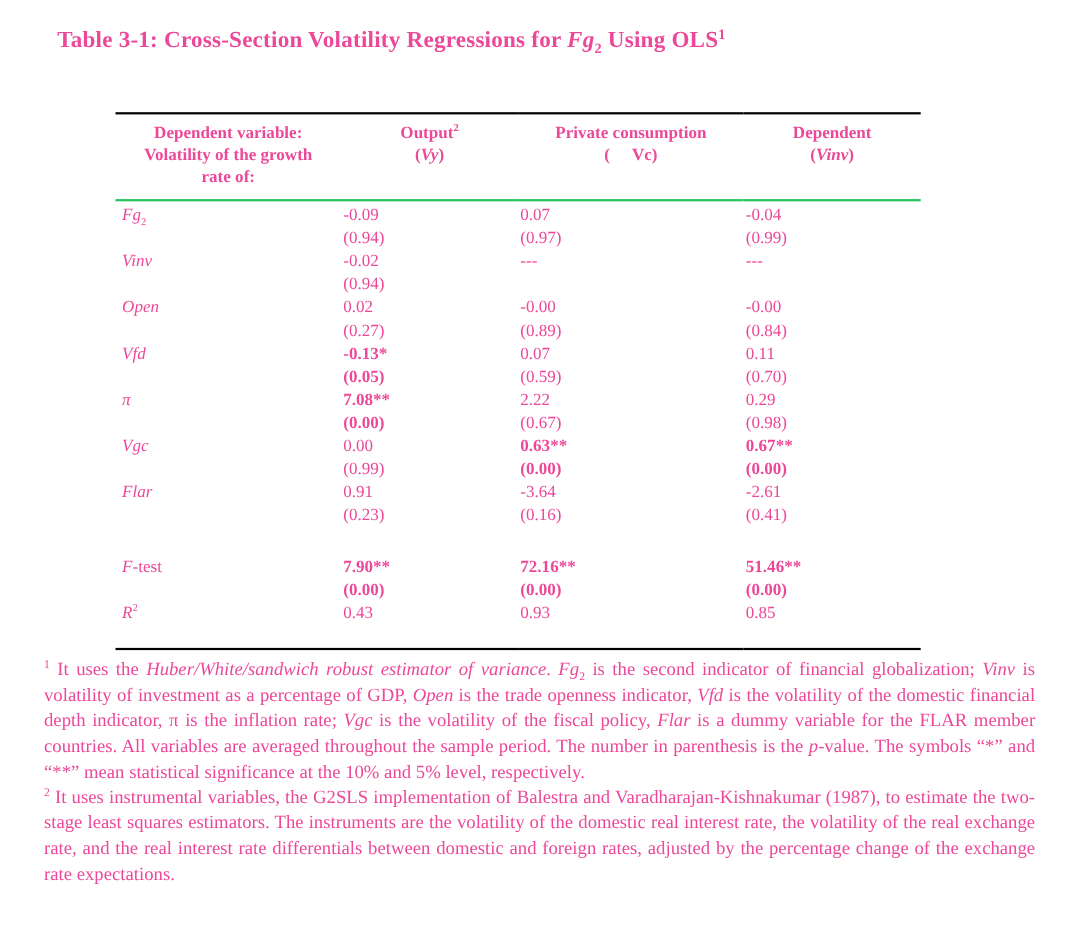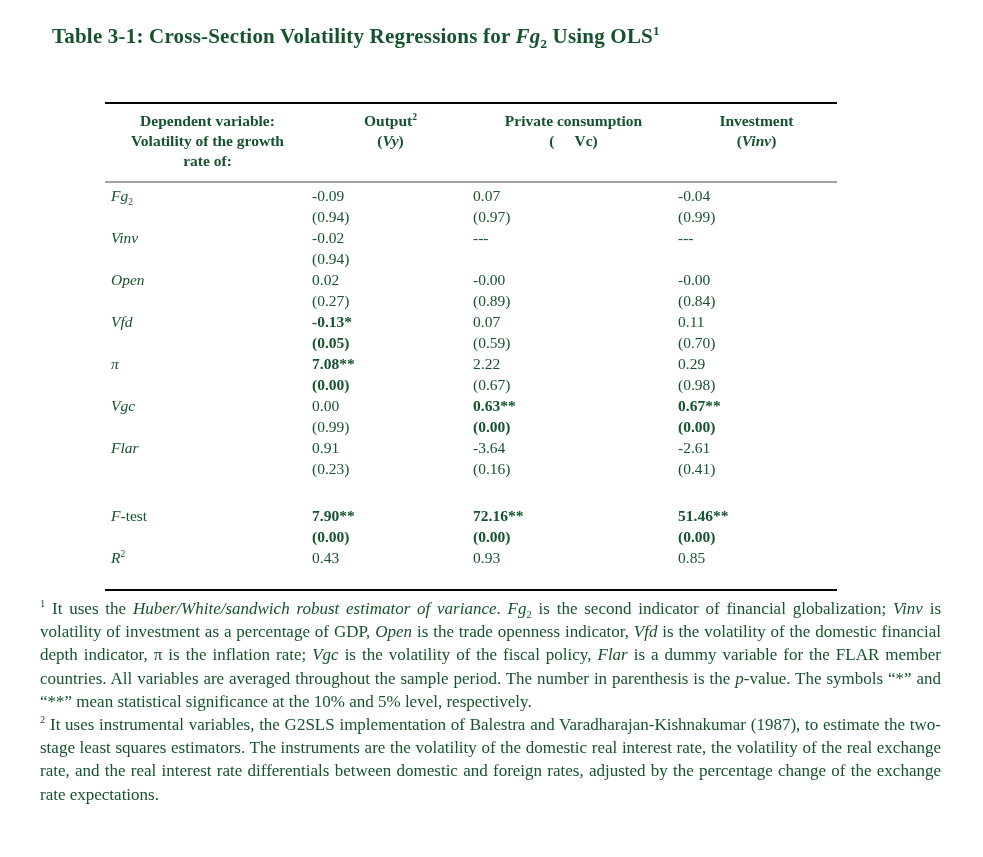--- a/index.html
+++ b/index.html
@@ -1,21 +1,21 @@
 <!DOCTYPE html>
 <html><head>
 <meta charset="utf-8">
 <style>
   * { margin:0; padding:0; box-sizing:border-box; }
   html,body { background:#ffffff; }
   .page {
     position:relative;
     width:983px; height:857px;
     background:#ffffff;
-    color:#14532d;
+    color:#ec4899;
     font-family:"Liberation Serif", serif;
     overflow:hidden;
   }
   .doc-title {
     margin:22px 0 0 52px;
     font-size:21px;
     line-height:28px;
     font-weight:bold;
     letter-spacing:0.2px;
   }
@@ -29,21 +29,21 @@
     border-top:2px solid #000;
     border-bottom:2px solid #000;
   }
   .reg-table th {
     font-weight:bold;
     text-align:center;
     vertical-align:top;
     font-size:15.5px;
     line-height:20px;
     padding:7px 2px 10px 2px;
-    border-bottom:2px solid #a3a3a3;
+    border-bottom:2px solid #22c55e;
   }
   .reg-table td {
     vertical-align:top;
     text-align:left;
     font-size:15.5px;
     line-height:21px;
     padding:0 2px;
   }
   .reg-table td.label {
     text-align:left;
@@ -76,21 +76,21 @@
       <col style="width:205px">
       <col style="width:161px">
       <col style="width:205px">
       <col style="width:161px">
     </colgroup>
     <thead>
       <tr id="header-row">
           <th><span>Dependent variable:</span><br><span>Volatility of the growth</span><br><span>rate of:</span></th>
           <th><span>Output</span><sup>2</sup><br><span>(</span><span style="font-style: italic;">Vy</span><span>)</span></th>
           <th><span>Private consumption</span><br><span>(</span><span style=" margin-left: 20px;">Vc</span><span>)</span></th>
-          <th><span>Investment</span><br><span>(</span><span style="font-style: italic;">Vinv</span><span>)</span></th>
+          <th><span>Dependent</span><br><span>(</span><span style="font-style: italic;">Vinv</span><span>)</span></th>
         </tr>
     </thead>
     <tbody id="coef-body">
         <tr>
           <td class="label"><span style="font-style: italic;">Fg</span><sub>2</sub></td>
           <td>
             <div class="val">-0.09</div>
             <div class="pval">(0.94)</div>
           </td>
           <td>

